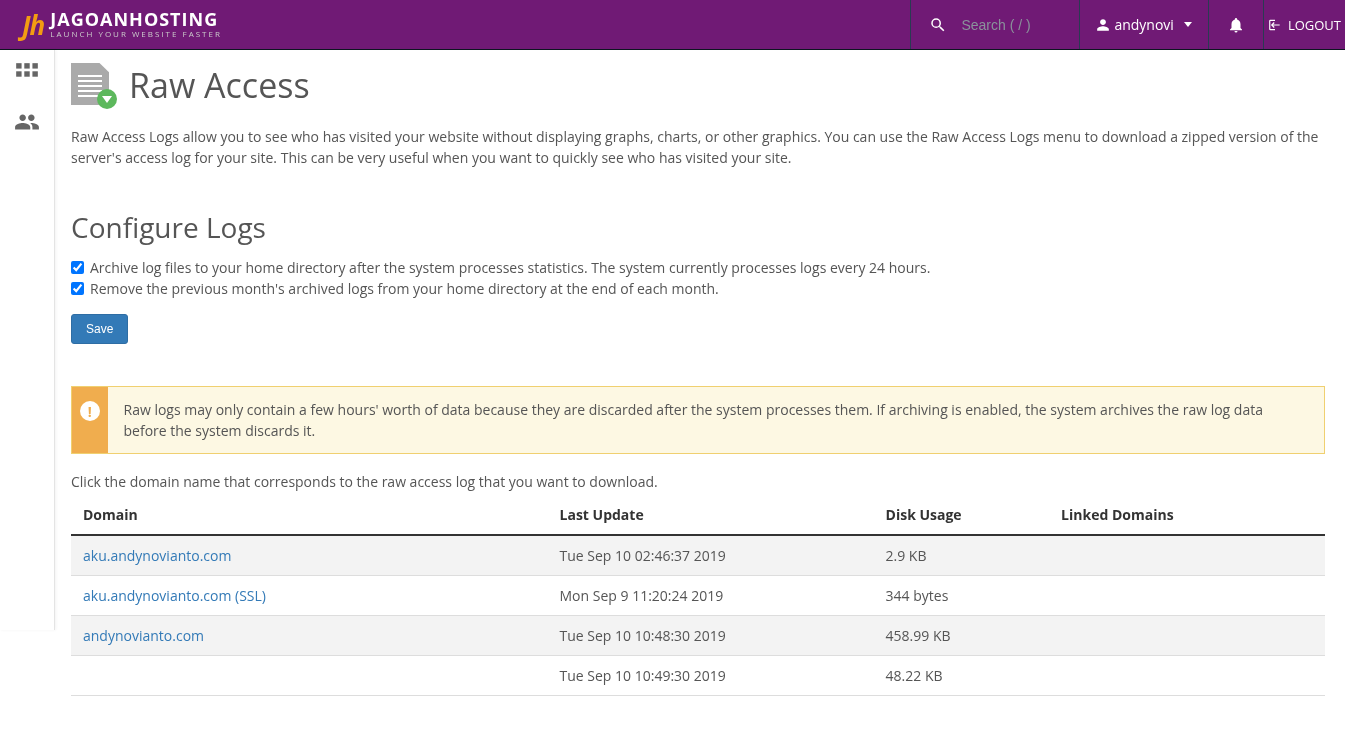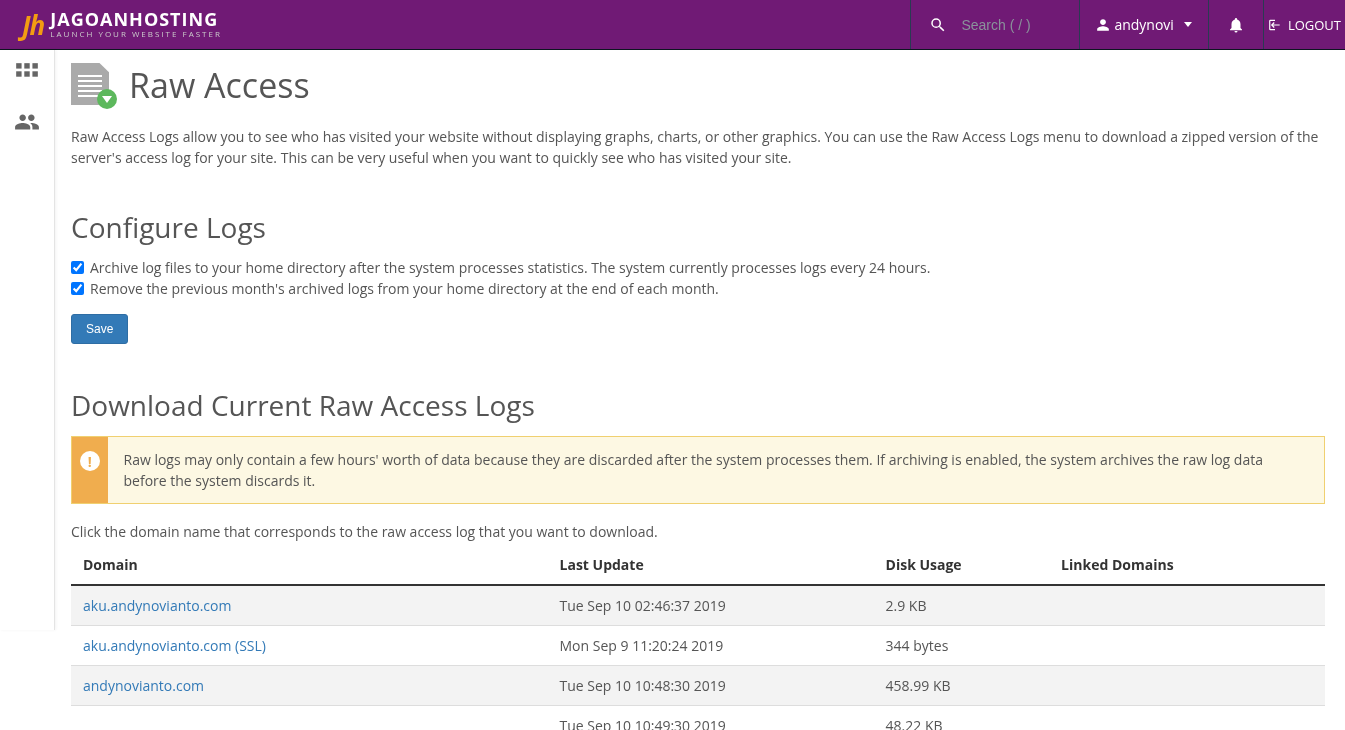--- a/index.html
+++ b/index.html
@@ -137,21 +137,20 @@
     <div class="check-row">
       <input type="checkbox" checked="" style="">
       <label>Archive log files to your home directory after the system processes statistics. The system currently processes logs every 24 hours.</label>
     </div>
     <div class="check-row">
       <input type="checkbox" checked="" style="">
       <label>Remove the previous month's archived logs from your home directory at the end of each month.</label>
     </div>
     <button class="save-btn">Save</button>
 
-    <h2 class="section">Download Current Raw Access Logs</h2>
 
     <div class="alert-warn">
       <div class="alert-icon-col">
         <div class="alert-icon">!</div>
       </div>
       <div class="alert-text">Raw logs may only contain a few hours' worth of data because they are discarded after the system processes them. If archiving is enabled, the system archives the raw log data before the system discards it.</div>
     </div>
 
     <p class="hint">Click the domain name that corresponds to the raw access log that you want to download.</p>
 

